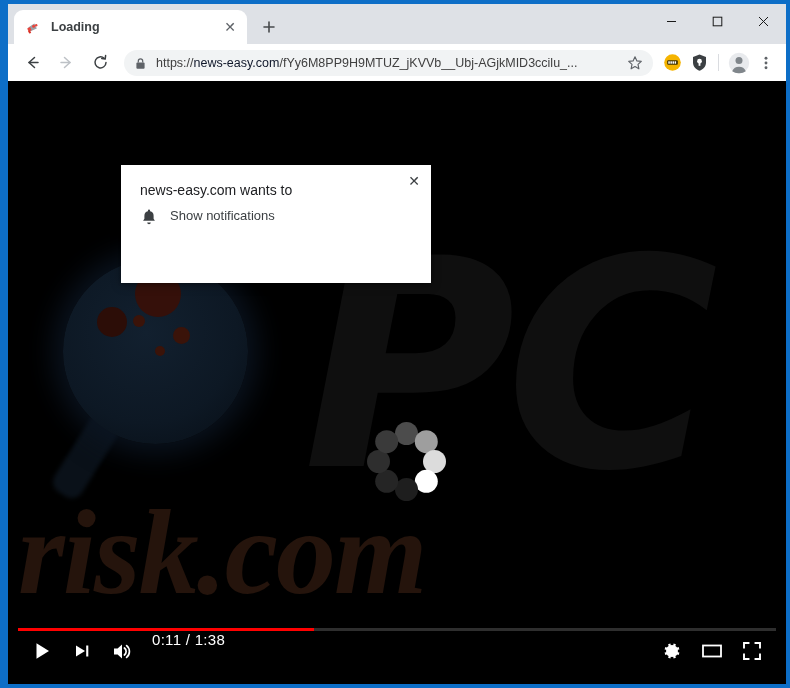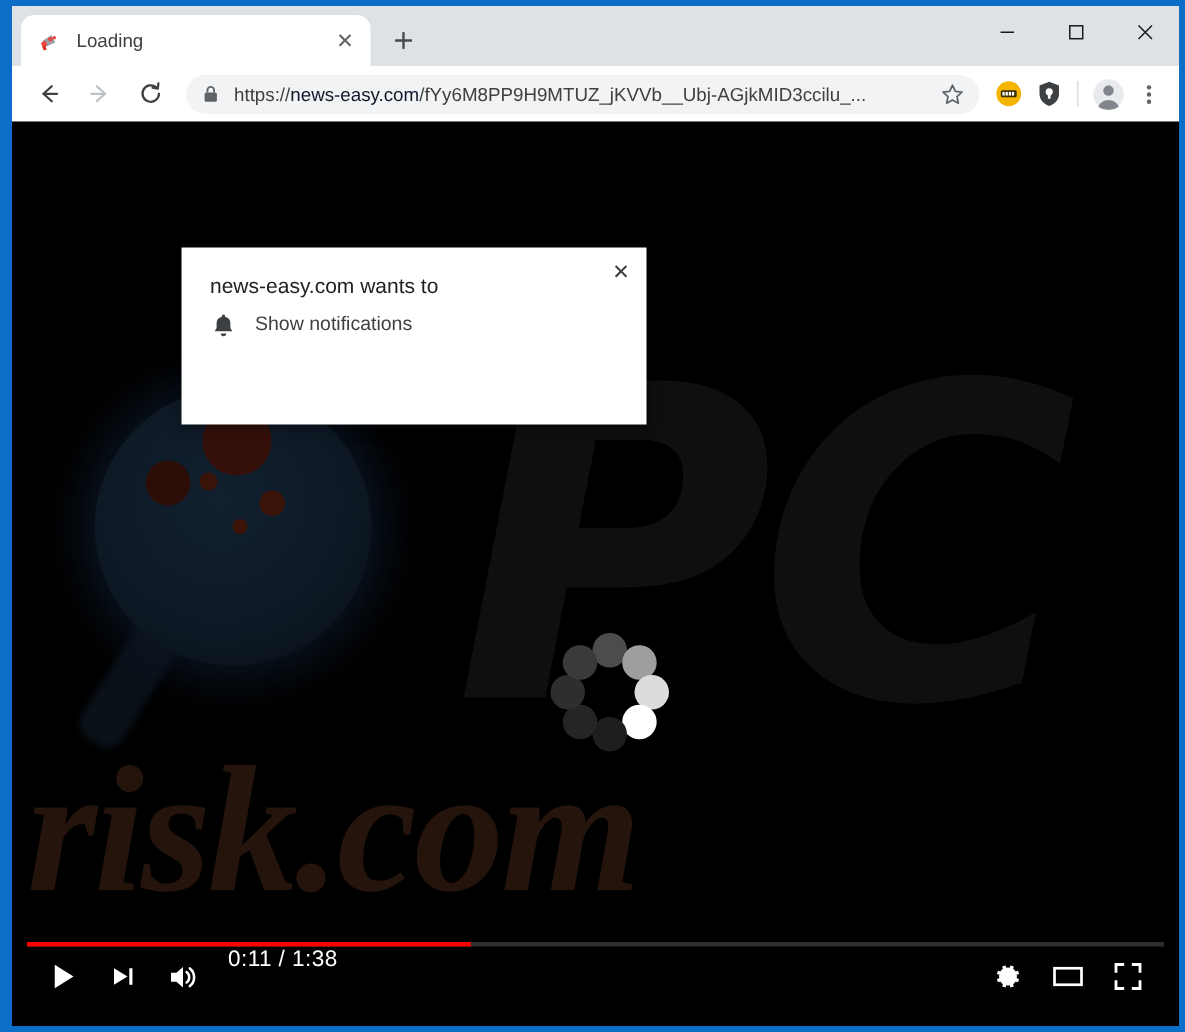--- a/index.html
+++ b/index.html
@@ -46,20 +46,21 @@
   .tab-favicon {
     width: 17px; height: 17px;
     position: relative;
     flex: 0 0 auto;
     margin-right: 9px;
   }
   .tab-title {
     font-size: 12.5px; color: #3c4043;
     white-space: nowrap; overflow: hidden;
     flex: 1 1 auto;
+    font-weight: bold;
   }
   .tab-close {
     width: 18px; height: 18px;
     display: flex; align-items: center; justify-content: center;
     color: #5f6368; font-size: 14px; line-height: 1;
     flex: 0 0 auto;
   }
   .newtab {
     width: 28px; height: 28px;
     margin-left: 8px; margin-bottom: 3px;

